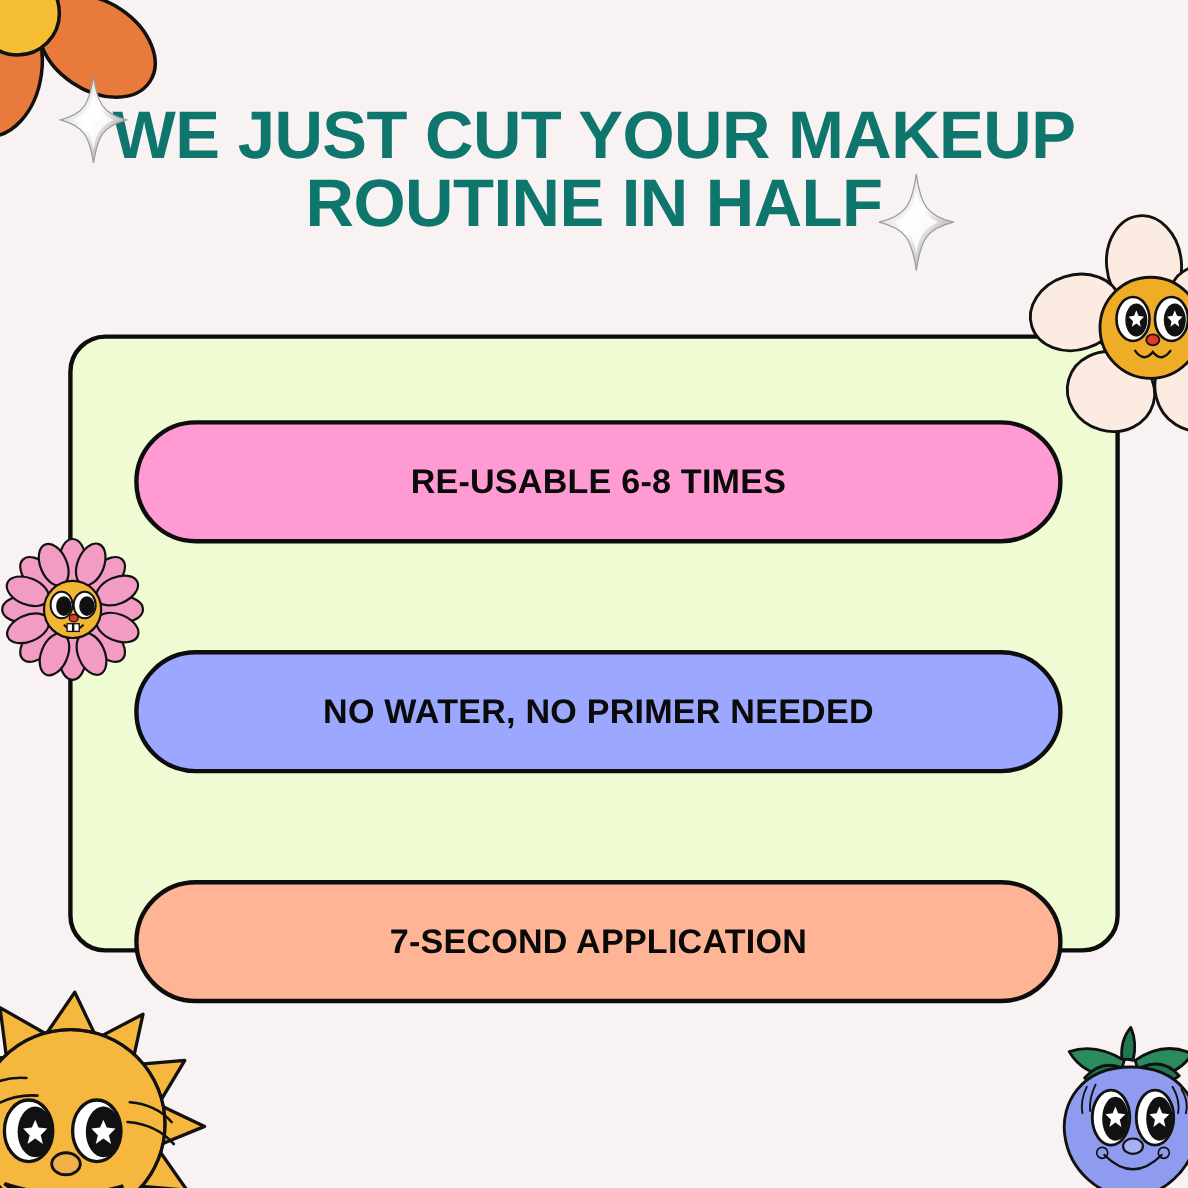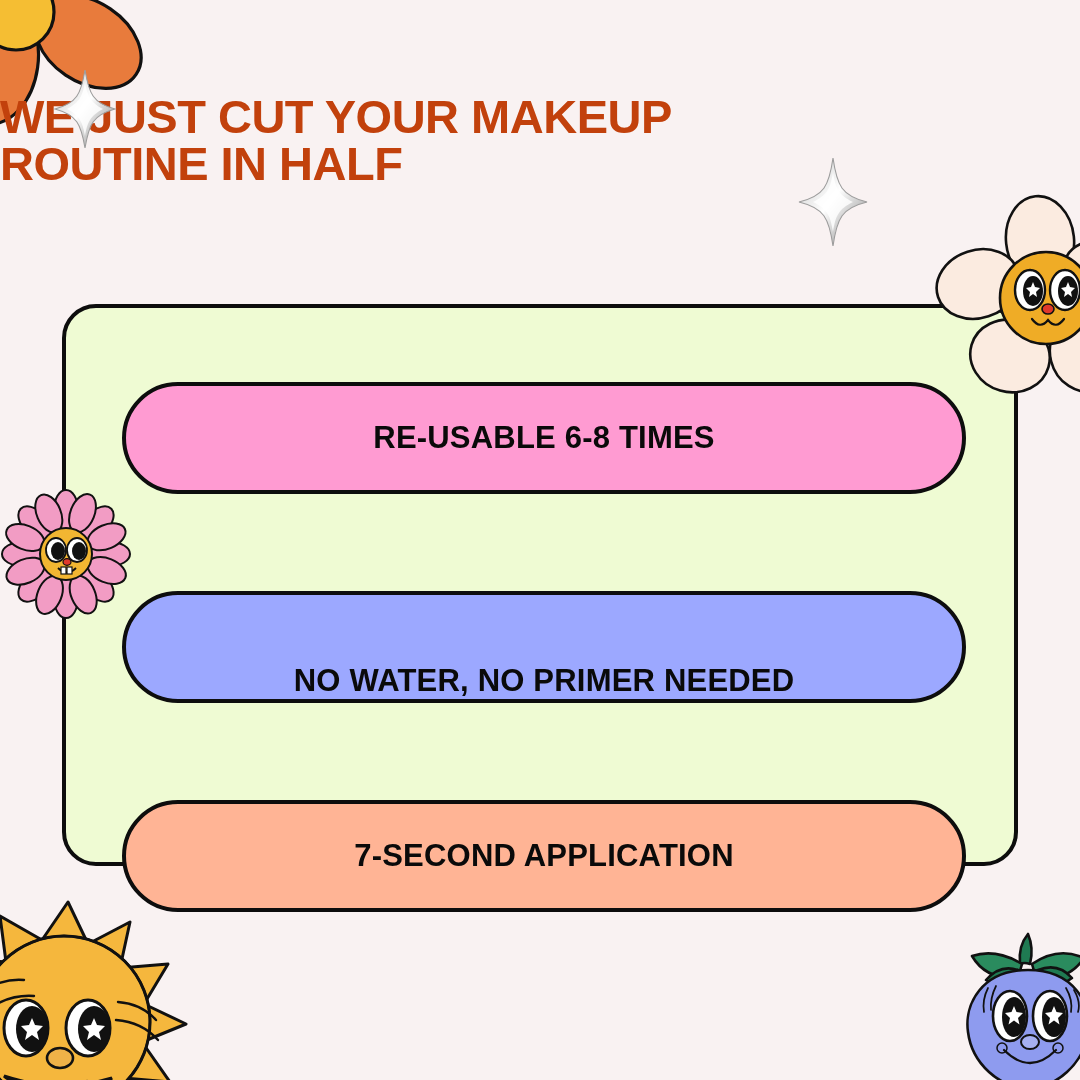--- a/index.html
+++ b/index.html
@@ -15,26 +15,27 @@
     overflow: hidden;
     font-family: "Liberation Sans", sans-serif;
   }
 
   
   .headline {
     position: absolute;
     left: 0;
     top: 93px;
     width: 1080px;
+    text-align: center;
     font-family: "Liberation Sans", sans-serif;
     font-weight: 700;
-    font-size: 47px;
+    font-size: 61px;
     line-height: 1.00;
     letter-spacing: -0.5px;
-    color: #c2410c;
+    color: #0f766e;
     white-space: pre-line;
     z-index: 6;
   }
 
   
   .sparkle { position: absolute; z-index: 7; }
   .sparkle svg { display: block; width: 100%; height: 100%; }
   #sparkle-left  { left: 53px;  top: 68px;  width: 64px; height: 82px; }
   #sparkle-right { left: 797px; top: 156px; width: 72px; height: 92px; }
 
@@ -135,21 +136,21 @@
   </div>
 
   <div class="headline">WE JUST CUT YOUR MAKEUP
 ROUTINE IN HALF</div>
 
   <div class="card">
     <div class="pill-stack">
       <div class="pill" style="background:#FF9BD2;">
         <span>RE-USABLE 6-8 TIMES</span>
       </div>
-      <div class="pill" style="background:#9CA8FF;align-items:flex-end;">
+      <div class="pill" style="background:#9CA8FF;">
         <span>NO WATER, NO PRIMER NEEDED</span>
       </div>
       <div class="pill" style="background:#FFB495;">
         <span>7-SECOND APPLICATION</span>
       </div>
     </div>
   </div>
 
   <div class="deco" id="deco-daisy">
     <svg viewBox="0 0 196 190">

